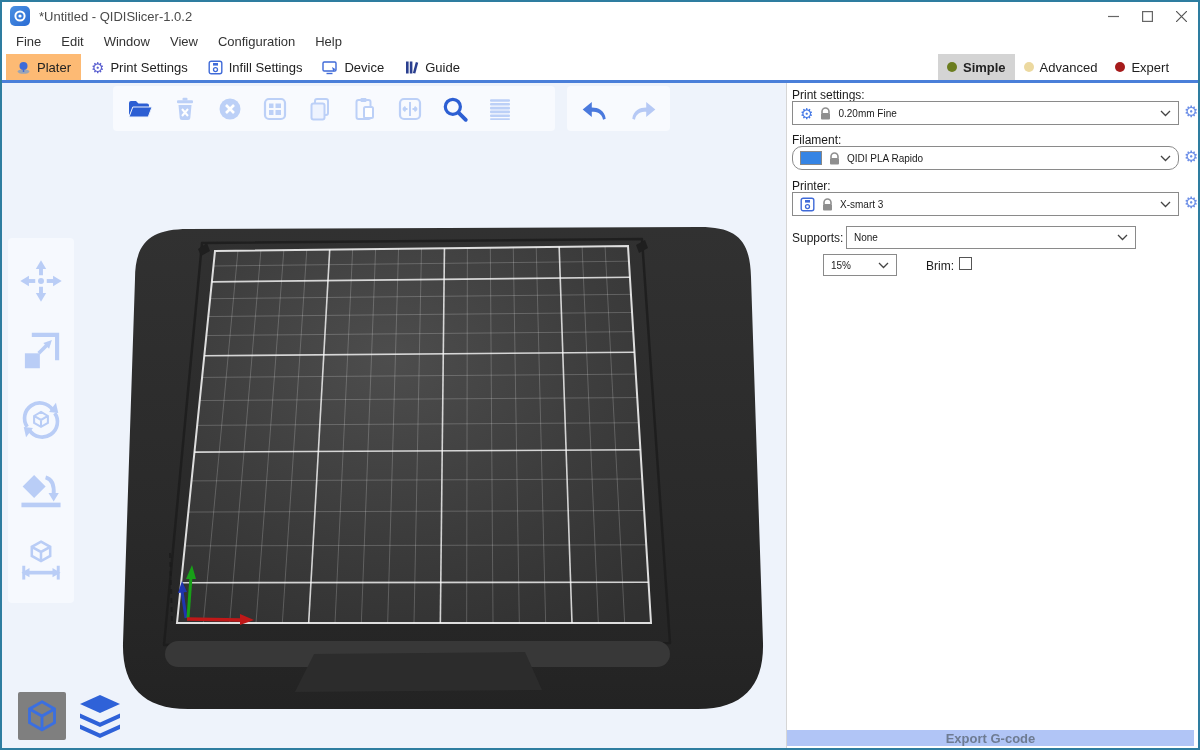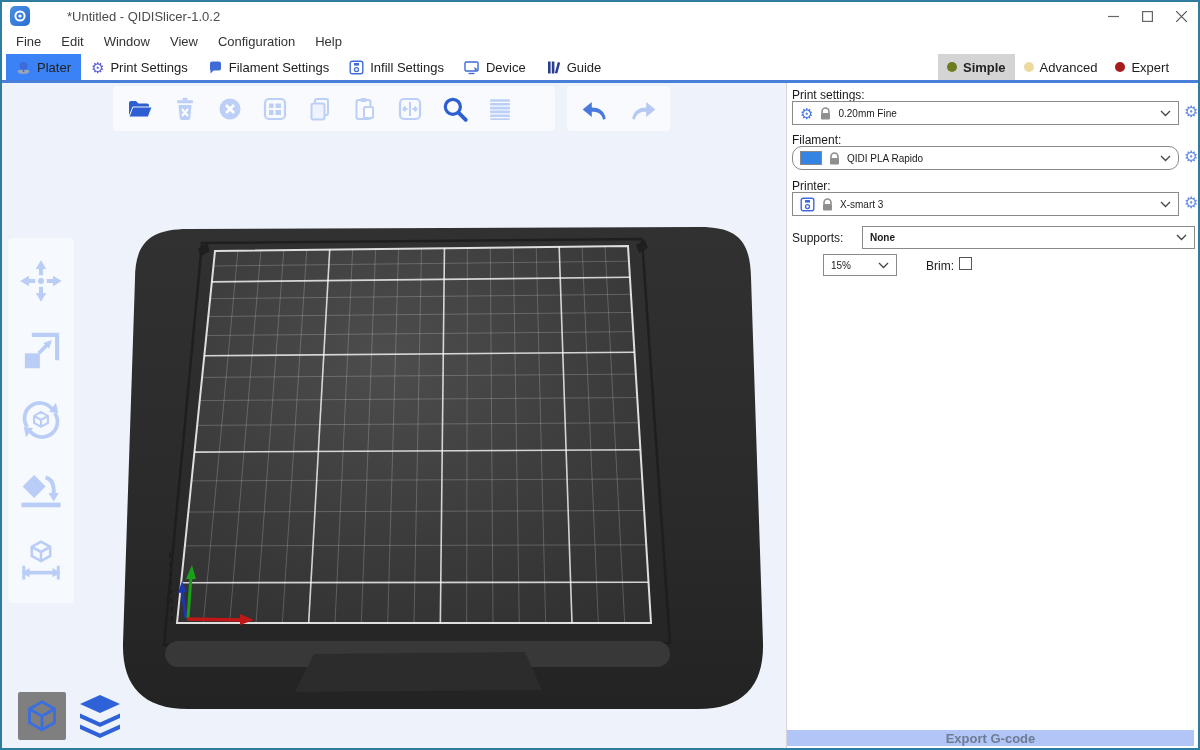--- a/index.html
+++ b/index.html
@@ -9,32 +9,32 @@
     background:#ffffff;
     overflow:hidden;
   }
   .window {
     width:1200px; height:750px;
     border:2px solid #2e7da0;
     display:flex; flex-direction:column;
     background:#ffffff;
   }
   
-  .titlebar { height:28px; display:flex; align-items:center; padding-left:8px; background:#fff; flex:0 0 auto;gap:28px; }
+  .titlebar { height:28px; display:flex; align-items:center; padding-left:8px; background:#fff; flex:0 0 auto; }
   .app-icon { width:20px; height:20px; border-radius:5px; background:linear-gradient(135deg,#4a90e2,#2b6cd4); display:flex; align-items:center; justify-content:center; }
   .title-text { margin-left:9px; font-size:13px; color:#4a4a4a; }
   .win-controls { margin-left:auto; display:flex; align-items:center; height:100%; }
   .win-btn { width:34px; height:100%; display:flex; align-items:center; justify-content:center; color:#666; cursor:default; }
   
   .menubar { height:24px; display:flex; align-items:center; padding-left:4px; background:#fff; flex:0 0 auto; }
   .menu-item { padding:0 10px; font-size:13px; color:#333; line-height:24px; }
   
   .tabbar { height:26px; display:flex; align-items:stretch; background:#fff; flex:0 0 auto; padding-left:4px; }
   .tab { display:flex; align-items:center; gap:6px; padding:0 10px; font-size:13px; color:#222; }
-  .tab.active { background:#3b82f6; }
+  .tab.active { background:#fdba74; }
   .tab .ticon { display:flex; align-items:center; }
   .mode-group { margin-left:auto; display:flex; align-items:stretch; padding-right:20px; }
   .mode { display:flex; align-items:center; gap:6px; padding:0 9px; font-size:13px; color:#222; }
   .mode.active { background:#d4d4d4; font-weight:bold; }
   .mode-dot { width:10px; height:10px; border-radius:50%; }
   .tab-underline { height:3px; background:#4a7fd9; flex:0 0 auto; }
   
   .main { flex:1; display:flex; min-height:0; }
   .viewport { position:relative; flex:1; background:#eef3fb; overflow:hidden; }
   
@@ -108,28 +108,20 @@
             <ellipse cx="7.5" cy="11.6" rx="6" ry="2.2" fill="#9aa4b5"></ellipse>
             <circle cx="7.5" cy="6" r="4" fill="#3f6ad8"></circle>
             <line x1="7.5" y1="10" x2="7.5" y2="12" stroke="#3f6ad8" stroke-width="1.5"></line>
           </svg>
       </span>
       <span>Plater</span>
     </div>
     <div class="tab">
       <span class="ticon gear-glyph" style="color:#5a5fd0;">⚙</span>
       <span>Print Settings</span>
-    </div>
-    <div class="tab">
-      <span class="ticon">
-        <svg width="15" height="15" viewBox="0 0 15 15">
-            <path d="M2 3.5 a2 2 0 0 1 2-2 h7 a2 2 0 0 1 2 2 v5 a2 2 0 0 1 -2 2 h-5.5 l-3 3 v-3 a2 2 0 0 1 -0.5-2 z" fill="#3f6ad8"></path>
-          </svg>
-      </span>
-      <span>Filament Settings</span>
     </div>
     <div class="tab">
       <span class="ticon">
         <svg width="15" height="15" viewBox="0 0 15 15">
             <rect x="1.2" y="1.2" width="12.6" height="12.6" rx="2" fill="none" stroke="#3f6ad8" stroke-width="1.4"></rect>
             <rect x="5" y="3" width="5" height="2.6" fill="#3f6ad8"></rect>
             <circle cx="7.5" cy="9.6" r="2" fill="none" stroke="#3f6ad8" stroke-width="1.3"></circle>
           </svg>
       </span>
       <span>Infill Settings</span>
@@ -449,21 +441,21 @@
         <span class="combo-val">X-smart 3</span>
         <span class="combo-chevron">
             <svg width="11" height="7">
               <polyline points="1,1 5.5,5.5 10,1" stroke="#444" fill="none" stroke-width="1.3"></polyline>
             </svg>
           </span>
       </div>
       <span class="ext-gear" style="top:112px; left:397px;">⚙</span>
 
       <span class="rp-label" style="top:148px;">Supports:</span>
-      <div class="combo" style="top:143px; left:75px; width:333px; height:23px;font-weight:bold;">
+      <div class="combo" style="top:143px; left:59px; width:290px; height:23px;">
         <span class="combo-val">None</span>
         <span class="combo-chevron">
             <svg width="11" height="7">
               <polyline points="1,1 5.5,5.5 10,1" stroke="#444" fill="none" stroke-width="1.3"></polyline>
             </svg>
           </span>
       </div>
 
       <span class="rp-label" style="top:176px;margin-left:48px;">Infill:</span>
       <div class="combo" style="top:171px; left:36px; width:74px; height:22px;">

